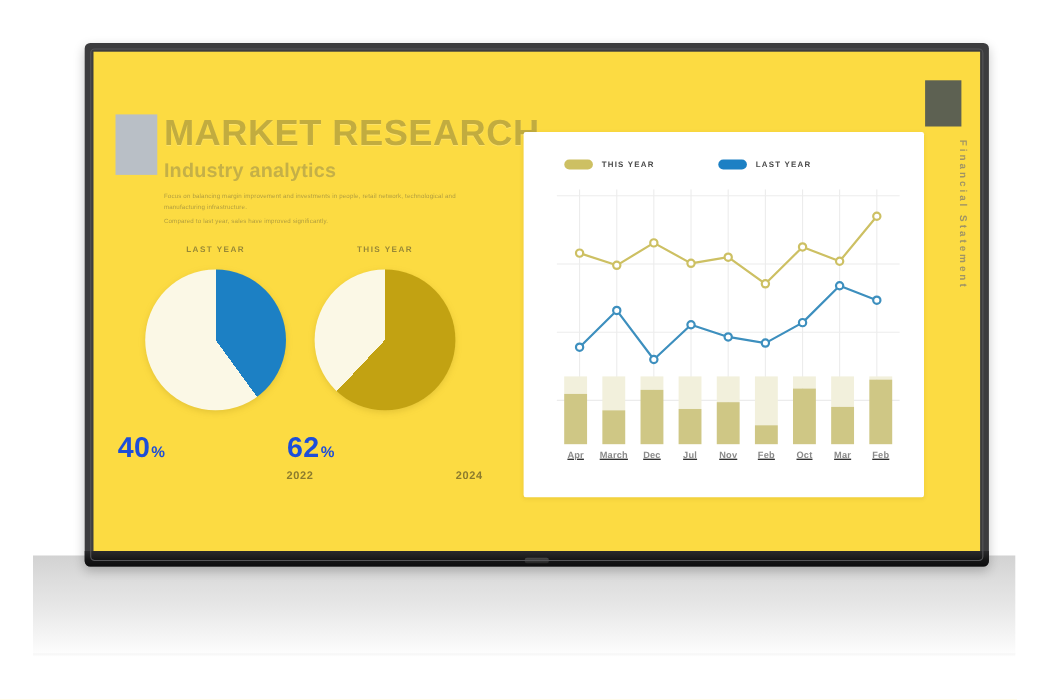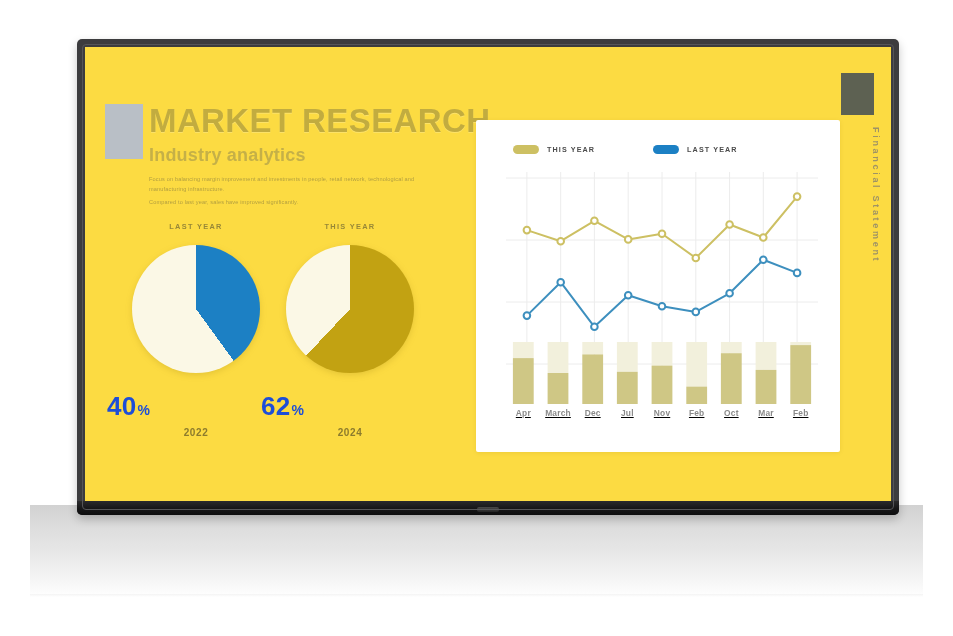--- a/index.html
+++ b/index.html
@@ -96,21 +96,21 @@
   .pie {
     width: 128px; height: 128px; border-radius: 50%;
     filter: drop-shadow(0 2px 3px rgba(120,95,0,0.18));
   }
   .pie-percent {
     text-align: left; margin-top: 18px;
     font-size: 26px; font-weight: 700; color: #1d4ed8; letter-spacing: 0.3px;
   }
   .pie-percent .sym { font-size: 14px; font-weight: 700; margin-left: 1px; }
   .pie-year {
-    text-align: center; margin-top: 5px;
+    text-align: right; margin-top: 5px;
     font-size: 10px; font-weight: 600; color: #8c7b2d; letter-spacing: 0.6px;
   }
 
   
   #card {
     position: absolute; left: 391px; top: 73px; width: 364px; height: 332px;
     background: #ffffff; border-radius: 2px;
     box-shadow: 0 1px 4px rgba(130,105,0,0.13);
   }
   #legend {

